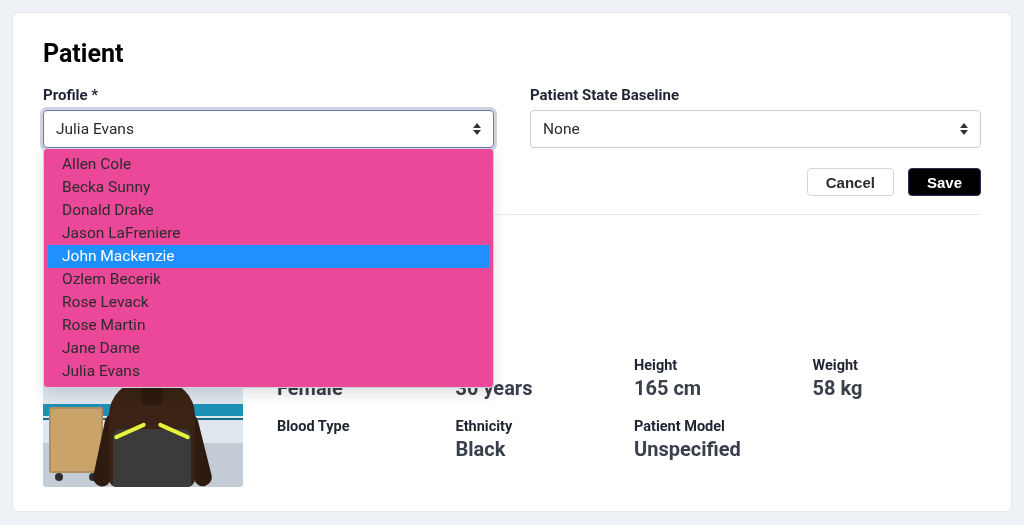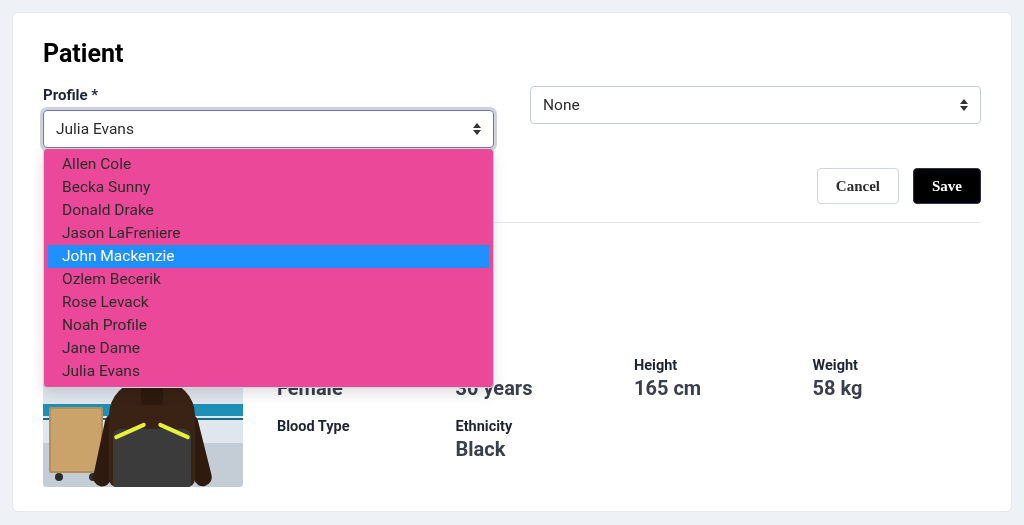--- a/index.html
+++ b/index.html
@@ -114,30 +114,29 @@
 
     .actions {
       display: flex;
       gap: 14px;
       justify-content: flex-end;
       margin-top: 20px;
       padding-bottom: 18px;
       border-bottom: 1px solid #e4e7ec;
     }
     .btn {
-      height: 36px;
+      height: 28px;
       padding: 0 18px;
       border-radius: 4px;
       font-size: 15px;
       font-weight: 600;
       cursor: pointer;
       display: inline-flex;
       align-items: center;
       justify-content: center;
-      font-family: Liberation Serif, serif;
     }
     .btn-secondary {
       background: #fff;
       border: 1px solid #d1d6dd;
       color: #2c2c2c;
     }
     .btn-primary {
       background: #000000;
       border: 1px solid #2f2e55;
       color: #fff;
@@ -209,27 +208,28 @@
         <span class="sort-icon"></span>
       </div>
       <div class="dropdown" id="profile-dropdown">
           <div class="dropdown-item">Allen Cole</div>
           <div class="dropdown-item">Becka Sunny</div>
           <div class="dropdown-item">Donald Drake</div>
           <div class="dropdown-item">Jason LaFreniere</div>
           <div class="dropdown-item highlight">John Mackenzie</div>
           <div class="dropdown-item">Ozlem Becerik</div>
           <div class="dropdown-item">Rose Levack</div>
-          <div class="dropdown-item">Noah Profile</div>
+          <div class="dropdown-item">Rose Martin</div>
           <div class="dropdown-item">Jane Dame</div>
           <div class="dropdown-item">Julia Evans</div>
         </div>
     </div>
 
     <div class="field">
+      <div class="field-label">Patient State Baseline</div>
       <div class="select-box">
         <span>None</span>
         <span class="sort-icon"></span>
       </div>
     </div>
   </div>
 
   <div class="actions">
     <button class="btn btn-secondary">Cancel</button>
     <button class="btn btn-primary">Save</button>
@@ -272,16 +272,20 @@
       </div>
 
       <div>
         <div class="info-label">Blood Type</div>
         <div class="info-value"></div>
       </div>
       <div>
         <div class="info-label">Ethnicity</div>
         <div class="info-value">Black</div>
       </div>
+      <div>
+        <div class="info-label">Patient Model</div>
+        <div class="info-value">Unspecified</div>
+      </div>
       <div></div>
     </div>
   </div>
 </div>
 
 </body></html>

